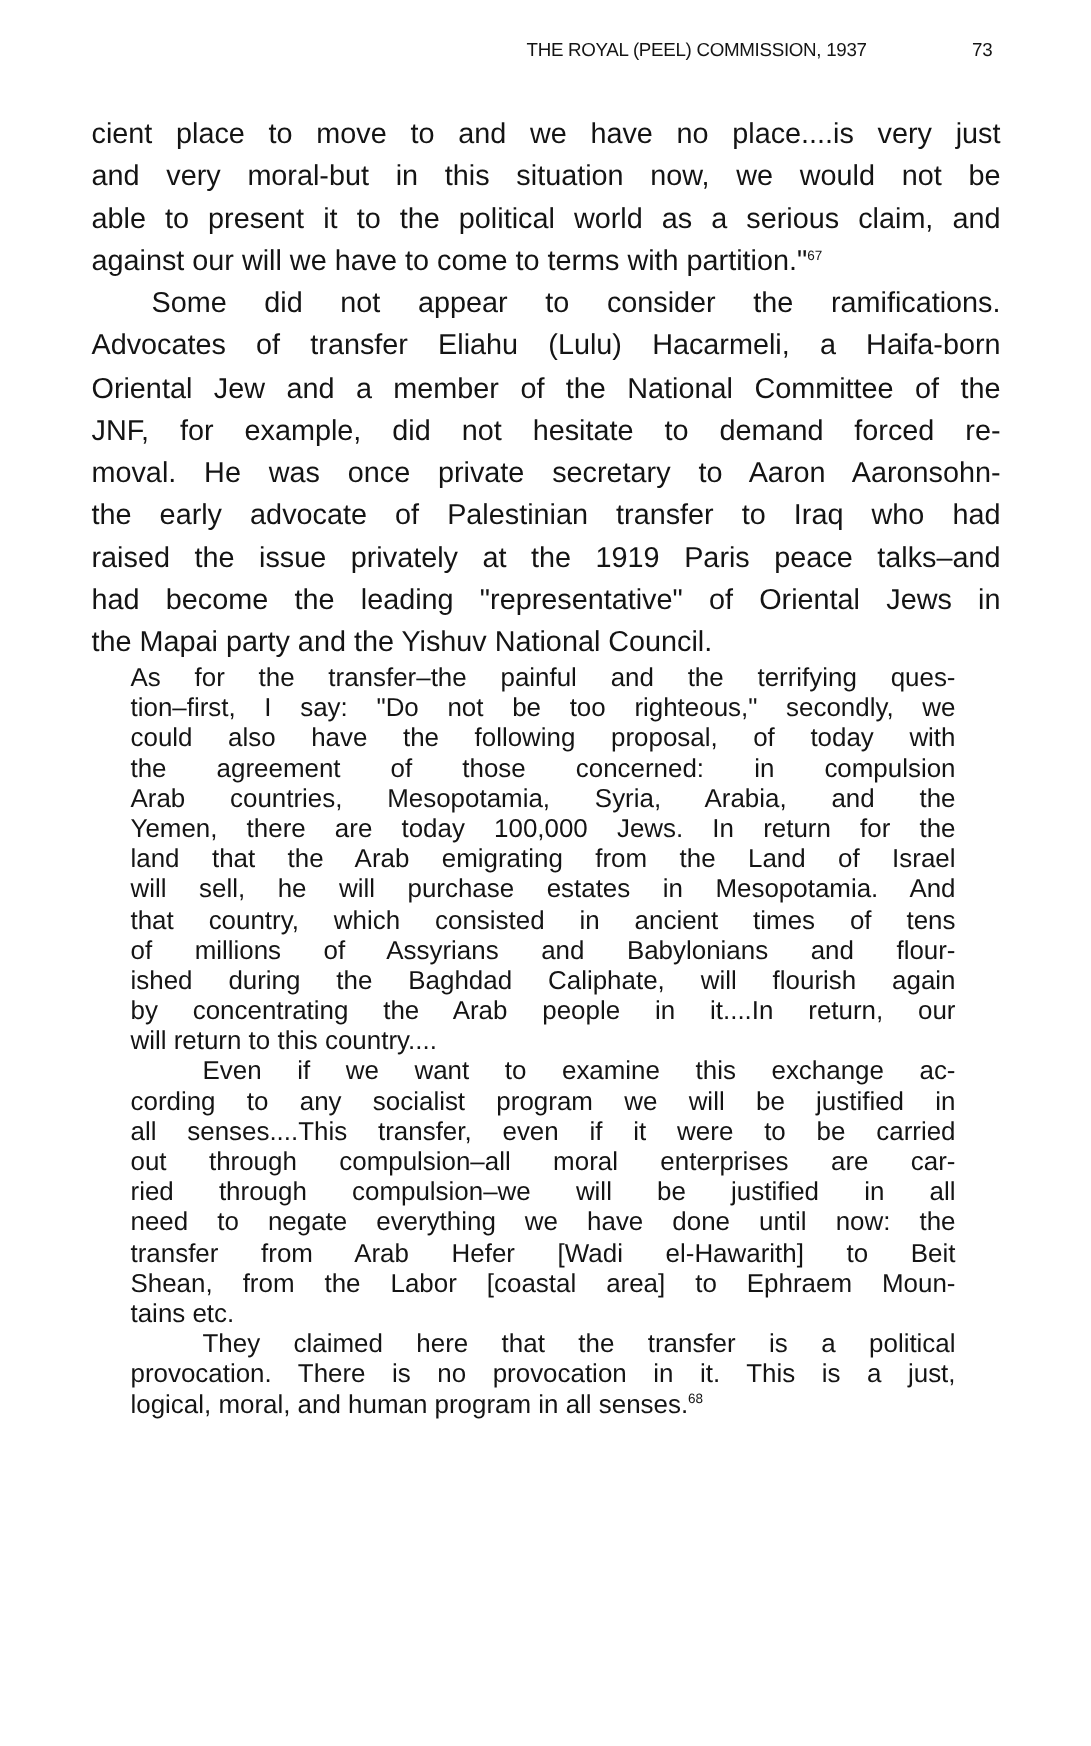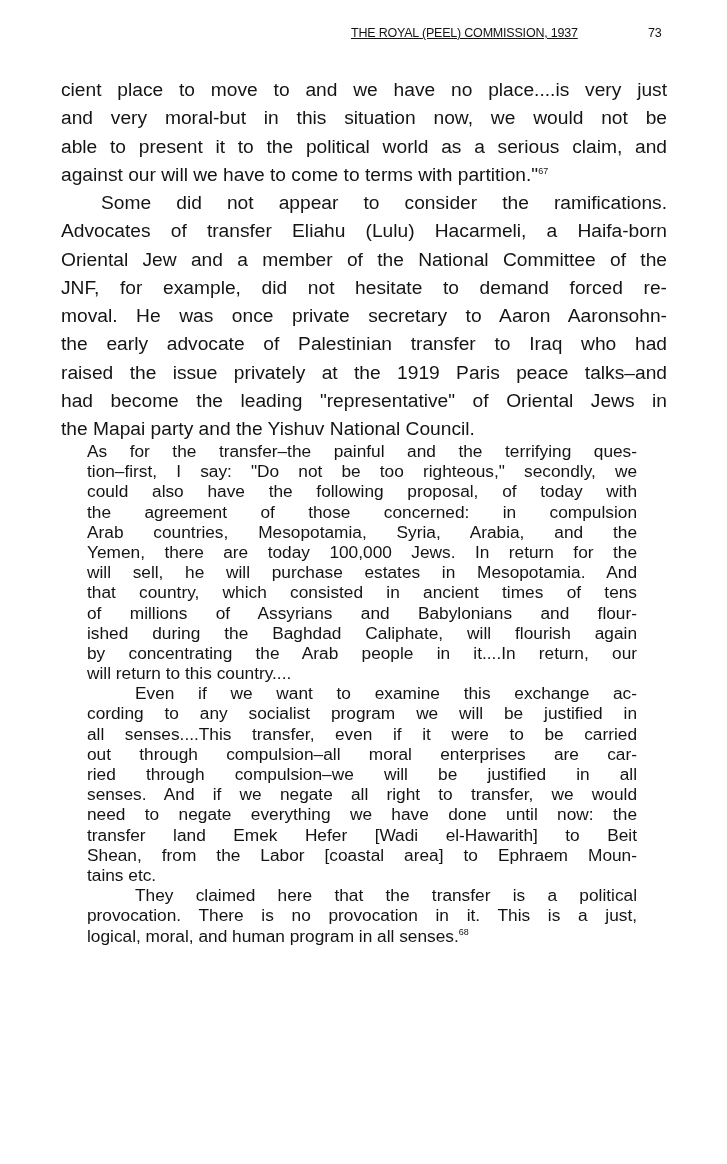--- a/index.html
+++ b/index.html
@@ -2,21 +2,20 @@
 <html><head>
 <meta charset="utf-8">
 <style>
   html, body { margin: 0; padding: 0; background: #ffffff; }
   body { width: 727px; height: 1164px; position: relative; overflow: hidden; color: #141414; }
   .page { position: absolute; left: 0; top: 0; width: 727px; height: 1164px; }
   .running-head {
     position: absolute; top: 26px; left: 351px; width: 330px;
     font-family: "Liberation Sans", sans-serif; font-size: 12.5px; letter-spacing: -0.2px;
     white-space: nowrap;
-    text-decoration: underline;
   }
   .running-head .pg { position: absolute; left: 297px; top: 0; }
   .body-block {
     position: absolute; left: 61px; width: 606px;
     font-family: "Liberation Sans", sans-serif; font-size: 19.2px; line-height: 28.3px;
   }
   .line { display: block; white-space: nowrap; text-align: justify; text-align-last: justify; height: 28.3px; }
   .line.last { text-align-last: left; }
   .indent { padding-left: 40px; }
   .quote-block {
@@ -56,35 +55,35 @@
     <span class="line last">the Mapai party and the Yishuv National Council.</span>
   </div>
 
   <div class="quote-block" style="top:441px;">
     <span class="line">As for the transfer–the painful and the terrifying ques-</span>
     <span class="line">tion–first, I say: "Do not be too righteous," secondly, we</span>
     <span class="line">could also have the following proposal, of today with</span>
     <span class="line">the agreement of those concerned:  in compulsion</span>
     <span class="line">Arab countries, Mesopotamia, Syria, Arabia, and the</span>
     <span class="line">Yemen, there are today 100,000 Jews.  In return for the</span>
+    <span class="line">land that the Arab emigrating from the Land of Israel</span>
     <span class="line">will sell, he will purchase estates in Mesopotamia.  And</span>
     <span class="line">that country, which consisted in ancient times of tens</span>
     <span class="line">of millions of Assyrians and Babylonians and flour-</span>
     <span class="line">ished during the Baghdad Caliphate, will flourish again</span>
     <span class="line">by concentrating the Arab people in it....In return, our</span>
     <span class="line last">will return to this country....</span>
 
     <span class="line indent">Even if we want to examine this exchange ac-</span>
     <span class="line">cording to any socialist program we will be justified in</span>
     <span class="line">all senses....This transfer, even if it were to be carried</span>
     <span class="line">out through compulsion–all moral enterprises are car-</span>
     <span class="line">ried through compulsion–we will be justified in all</span>
-    <span class="line">senses. And if we negate all right to transfer, we would</span>
     <span class="line">need to negate everything we have done until now: the</span>
-    <span class="line">transfer land Emek Hefer [Wadi el-Hawarith] to Beit</span>
+    <span class="line">transfer from Arab Hefer [Wadi el-Hawarith] to Beit</span>
     <span class="line">Shean, from the Labor [coastal area] to Ephraem Moun-</span>
     <span class="line last">tains etc.</span>
 
     <span class="line indent">They claimed here that the transfer is a political</span>
     <span class="line">provocation.  There is no provocation in it.  This is a just,</span>
     <span class="line last"><span>logical, moral, and human program in all senses.</span><sup>68</sup></span>
   </div>
 
 
 </div>

